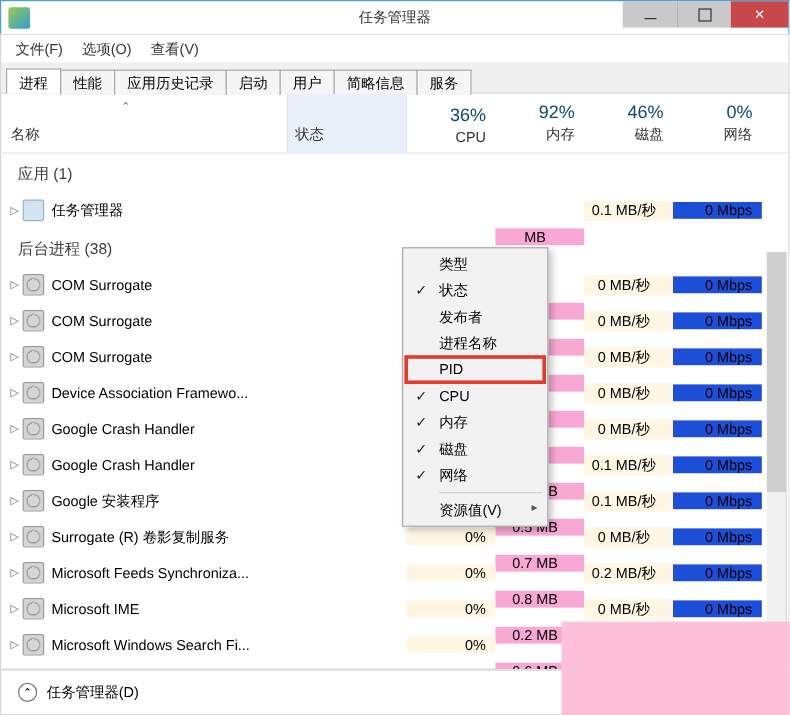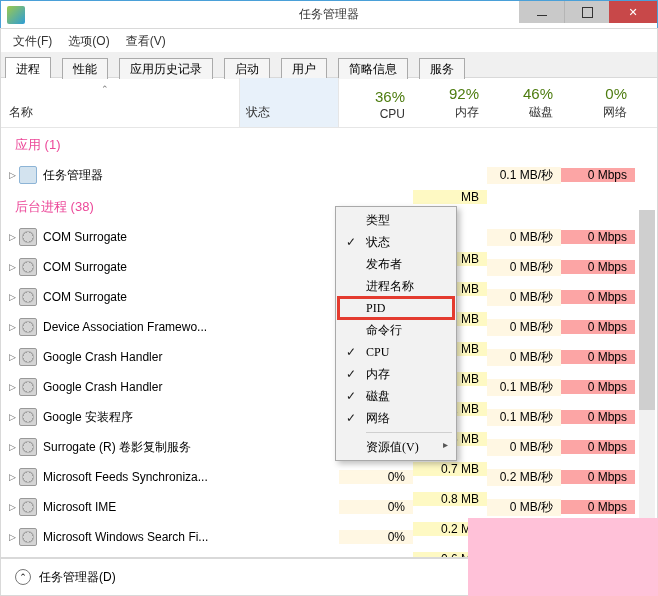--- a/index.html
+++ b/index.html
@@ -13,57 +13,57 @@
 .winbtn.min { background:#c9c9c9; }
 .winbtn.max { background:#c9c9c9; border-left:1px solid #b5b5b5;}
 .winbtn.close { background:#c84849; color:#fff; width:48px;}
 .winbtn.min::before { content:""; width:10px; height:1px; background:#333; margin-top:6px;}
 .winbtn.max::before { content:""; width:9px; height:9px; border:1px solid #333; }
 .winbtn.close::before { content:"✕"; font-size:11px; }
 
 .menubar { height: 24px; border: 1px solid #d9d9d9; border-top:1px solid #d9d9d9; border-bottom: none; display:flex; align-items:flex-end; padding-left:4px; gap:0; background:#fff;}
 .menubar span { font-size:12px; padding: 2px 8px; color:#333;}
 
-.tabs { display:flex; height:26px; border:1px solid #d9d9d9; border-top:none; padding:4px 4px 0 4px; gap:12px; background:#f0f0f0;}
+.tabs { display:flex; height:26px; border:1px solid #d9d9d9; border-top:none; padding:4px 4px 0 4px; gap:0; background:#f0f0f0;}
 .tab { font-size:12px; padding:3px 10px 3px 10px; border:1px solid #aaa; border-bottom:none; background:#fff; margin-right:-1px; position:relative; top:1px;}
 .tab.active { background:#fff; z-index:2; }
 .tab:not(.active){ background:#f5f5f5; top:2px; padding-top:2px;}
 
 .content { border:1px solid #d9d9d9; border-top:none; height: calc(596px - 28px - 24px - 26px - 38px); position:relative; overflow:hidden;}
 
 .headerrow { height: 50px; display:flex; border-bottom:1px solid #e6e6e6; font-size:12px; color:#333; }
 .col-name { width: 238px; display:flex; align-items:flex-end; padding:0 0 6px 8px; position:relative;}
 .col-name .sort { position:absolute; top:6px; left:100px; font-size:9px; color:#777;}
 .col-status { width:100px; display:flex; align-items:flex-end; padding-bottom:6px; padding-left:6px; background:#e8f1fa; border-left:1px solid #e6e6e6; border-right:1px solid #e6e6e6;}
 .col-num { width:74px; display:flex; flex-direction:column; align-items:flex-end; justify-content:flex-end; padding:4px 8px 6px 0;}
-.col-num .pct { font-size:15px; color:#4d7c0f; margin-bottom:2px;}
+.col-num .pct { font-size:15px; color:#0c4a6e; margin-bottom:2px;}
 .col-num .lbl { font-size:12px;}
 
 .rows { overflow-y:auto; height: calc(100% - 50px); }
-.group { font-size:13px; color:#ec4899; padding:8px 0 6px 14px; font-weight:normal;}
+.group { font-size:13px; color:#404040; padding:8px 0 6px 14px; font-weight:normal;}
 .row { display:flex; height:30px; align-items:center; font-size:12px; }
 .row .expand { width:14px; text-align:center; color:#666; font-size:9px; padding-left:8px;}
 .row .ricon { width:18px; height:18px; margin:0 6px 0 4px; background:#d3e3ef; border:1px solid #8db4d6; border-radius:2px; flex-shrink:0;}
 .row .ricon.gear { background: radial-gradient(circle,#d5d5d5 40%,#999 42%,#d5d5d5 58%); border:1px solid #999;}
 .row .rname { width: 196px; overflow:hidden; text-overflow:ellipsis; white-space:nowrap; }
 .row .rstatus { width:100px; }
 .row .rcpu { width:74px; text-align:right; padding-right:8px; background:#fff7e3;}
-.row .rmem { width:74px; text-align:right; padding-right:8px; background:#fef9c3;margin-top:44px;}
-.row .rdisk { width:74px; text-align:right; padding-right:8px; background:#fff7e3;}
-.row .rnet { width:74px; text-align:right; padding-right:8px; background:#fca5a5;}
+.row .rmem { width:74px; text-align:center; padding-right:8px; background:#f9a8d4;margin-top:44px;}
+.row .rdisk { width:74px; text-align:center; padding-right:8px; background:#fff7e3;}
+.row .rnet { width:74px; text-align:right; padding-right:8px; background:#1d4ed8;}
 
 .footer { height:38px; border:1px solid #d9d9d9; border-top:1px solid #d9d9d9; display:flex; align-items:center; padding-left:14px; gap:8px; font-size:12px;}
 .footer .circ { width:16px; height:16px; border:1px solid #777; border-radius:50%; display:flex; align-items:center; justify-content:center; font-size:9px;}
 
 
 .ctxmenu { position:absolute; left:334px; top:128px; width:122px; background:#f2f2f2; border:1px solid #a9a9a9; box-shadow:3px 3px 6px rgba(0,0,0,.25); font-size:12px; z-index:50; padding:2px;}
 .ctxmenu .mi { height:22px; display:flex; align-items:center; position:relative; }
 .ctxmenu .mi .chk { width:26px; display:flex; align-items:center; justify-content:center; }
 .ctxmenu .mi .chk.on::before { content:"✓"; color:#222; font-size:12px;}
-.ctxmenu .mi .mlabel { flex:1; padding-left:2px;font-family:Liberation Serif, serif;}
+.ctxmenu .mi .mlabel { flex:1; padding-left:2px;}
 .ctxmenu .mi .sub::after { content:"▸"; position:absolute; right:6px; font-size:10px; color:#555;}
 .ctxmenu .sep { height:1px; background:#cfcfcf; margin:3px 2px 3px 28px;}
 .ctxmenu .mi.hot { outline:3px solid #e43b2f; outline-offset:-2px; }
 
 
 .pinkblock { position:absolute; right:0; bottom:0; width:190px; height:78px; background:#ffc1d8;}
 .scrollbar { position:absolute; right:2px; top:132px; width:16px; height: 380px; background:#f1f1f1;}
 .scrollbar .thumb { width:100%; height:200px; background:#cfcfcf; }
 </style>
 </head>
@@ -270,24 +270,20 @@
       </div>
       <div class="mi">
         <span class="chk"></span>
         <span class="mlabel">进程名称</span>
       </div>
       <div class="mi hot">
         <span class="chk"></span>
         <span class="mlabel">PID</span>
       </div>
       <div class="mi">
-        <span class="chk"></span>
-        <span class="mlabel">命令行</span>
-      </div>
-      <div class="mi">
         <span class="chk on"></span>
         <span class="mlabel">CPU</span>
       </div>
       <div class="mi">
         <span class="chk on"></span>
         <span class="mlabel">内存</span>
       </div>
       <div class="mi">
         <span class="chk on"></span>
         <span class="mlabel">磁盘</span>

